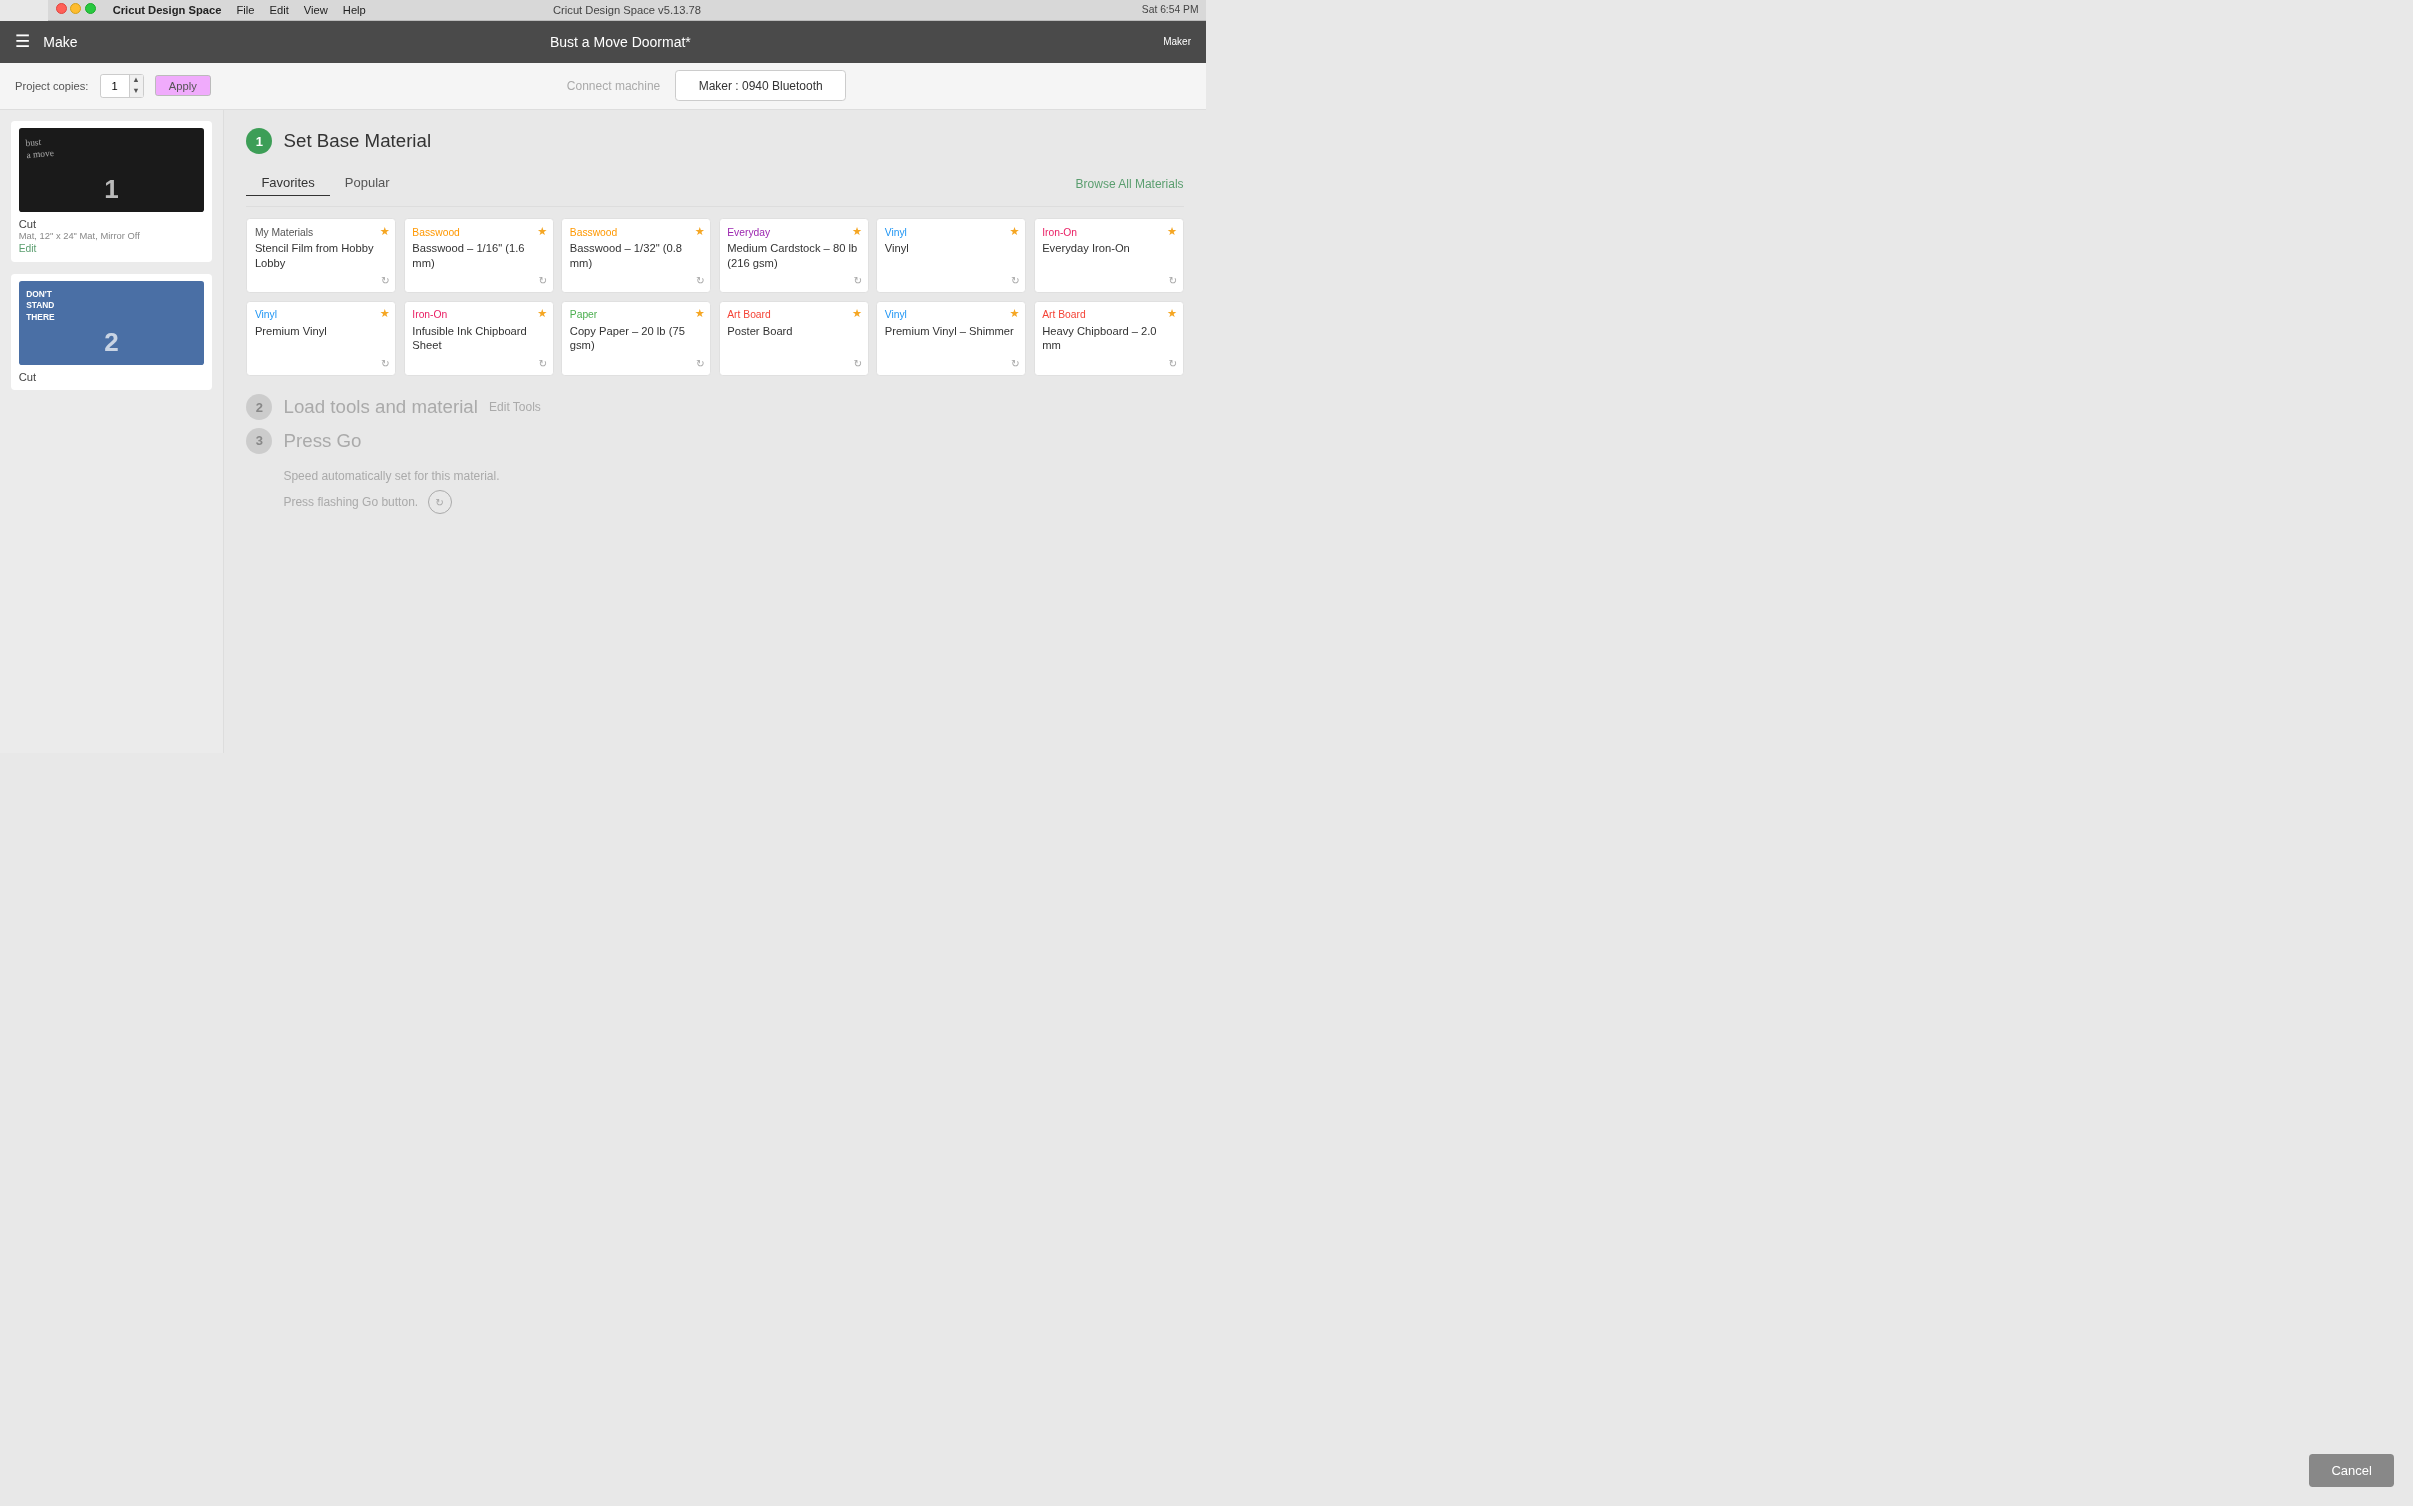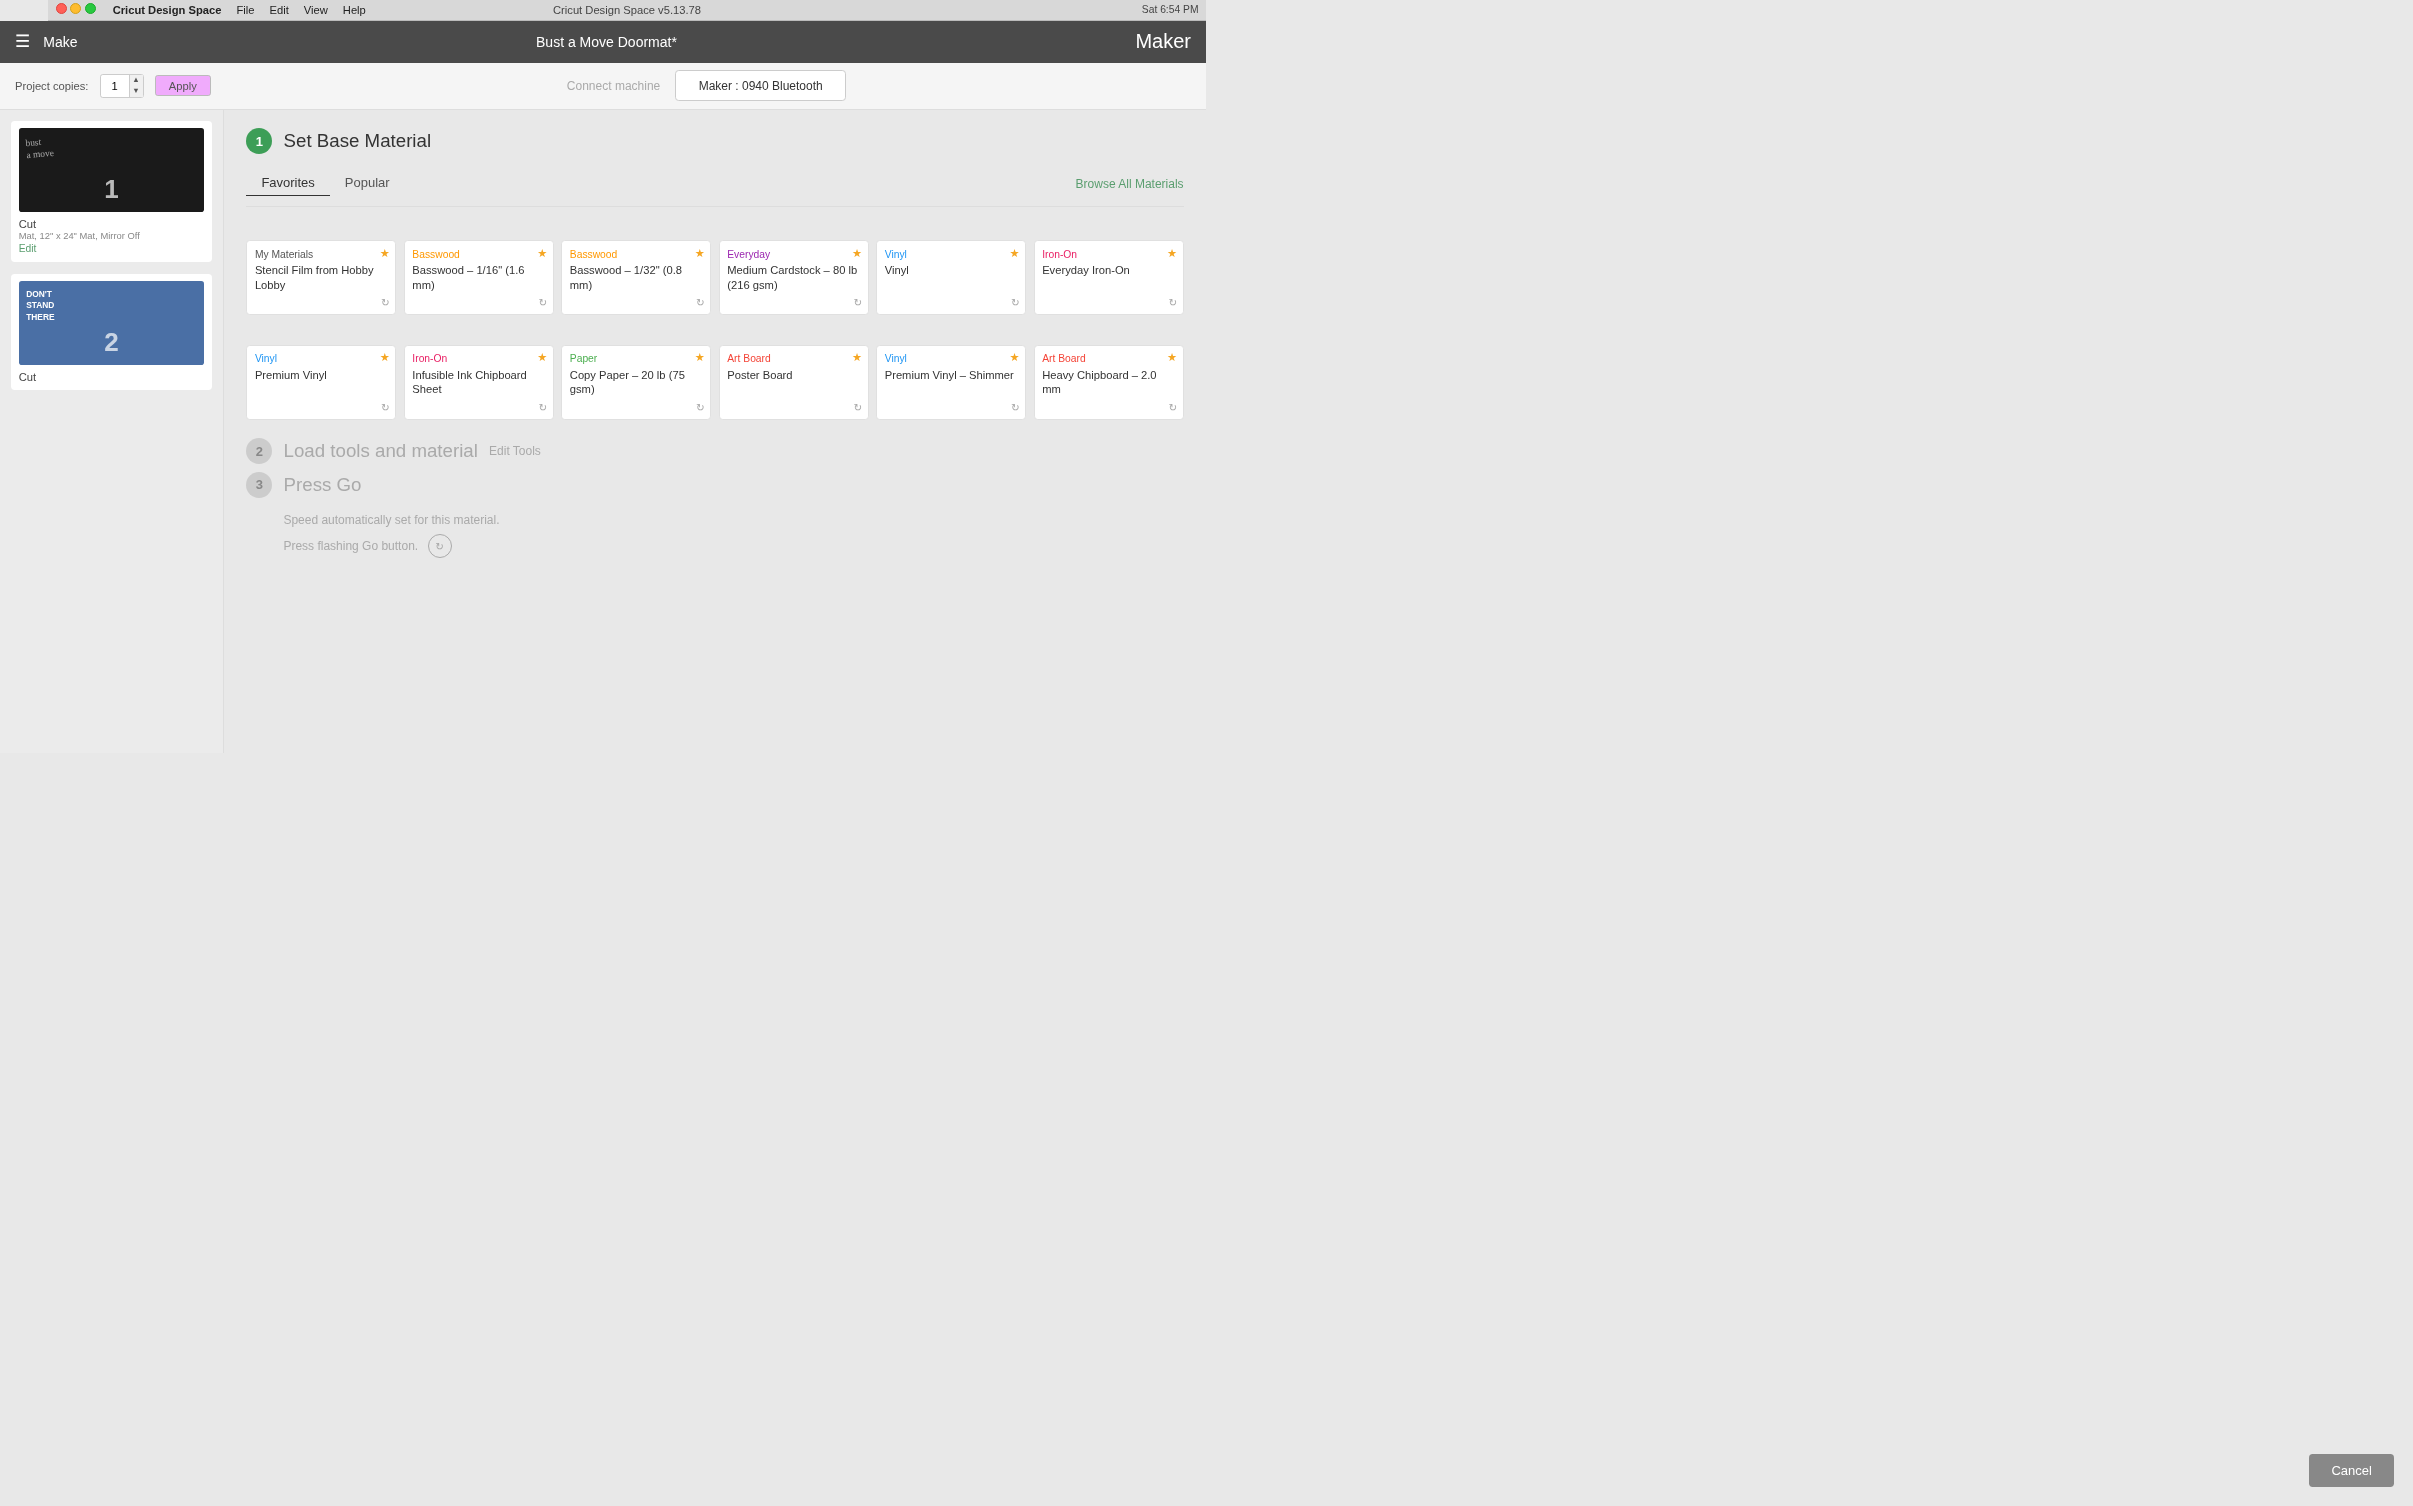--- a/index.html
+++ b/index.html
@@ -41,21 +41,21 @@
       font-weight: 500;
       color: white;
     }
     .app-header .project-title {
       flex: 1;
       text-align: center;
       font-size: 14px;
       color: white;
     }
     .app-header .maker-label {
-      font-size: 20px;
+      font-size: 10px;
       color: white;
     }
 
     
     .controls-bar {
       background: #f5f5f5;
       border-bottom: 0.9px solid #ddd;
       padding: 7.5px 15px;
       display: flex;
       align-items: center;
@@ -289,21 +289,20 @@
       gap: 7.5px;
     }
     .material-card {
       background: white;
       border: 0.9px solid #e0e0e0;
       border-radius: 3.7px;
       padding: 7.5px;
       cursor: pointer;
       position: relative;
       min-height: 75px;
-      margin-top: 22px;
     }
     .material-card .category-label {
       font-size: 10.3px;
       font-weight: 500;
       margin-bottom: 3.7px;
     }
     .cat-my-materials { color: #555; }
     .cat-vinyl { color: #2196F3; }
     .cat-iron-on { color: #E91E63; }
     .cat-cardstock { color: #9C27B0; }

